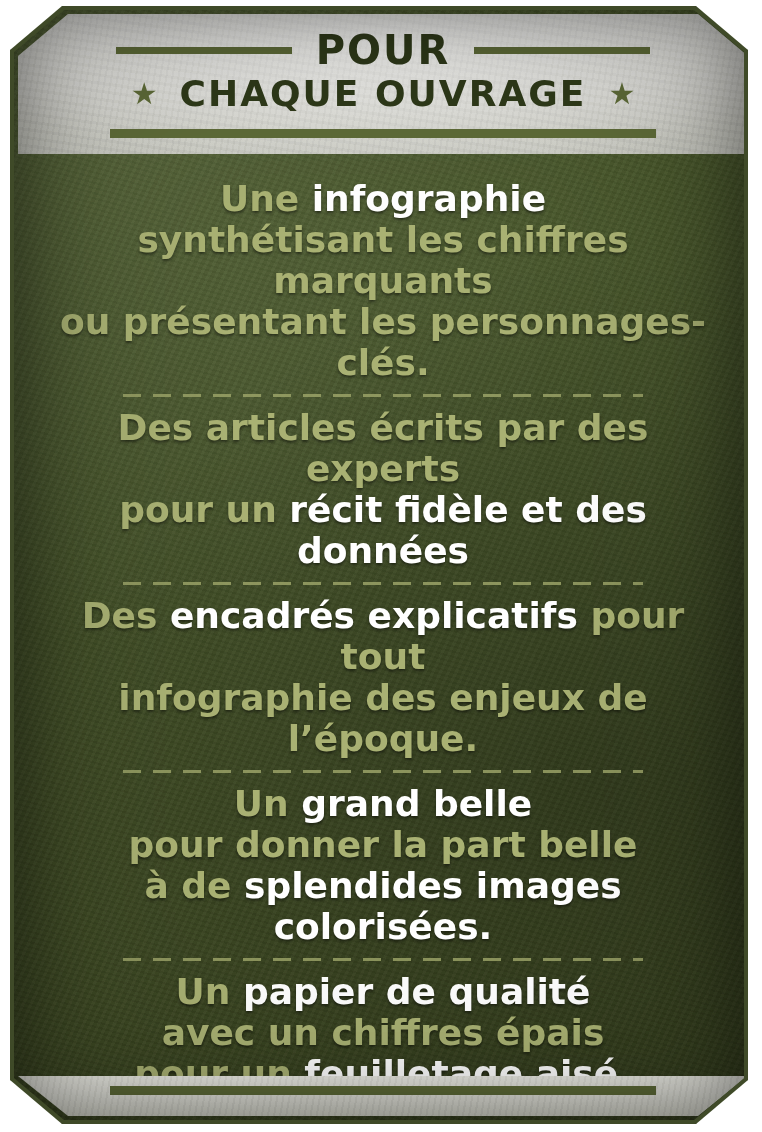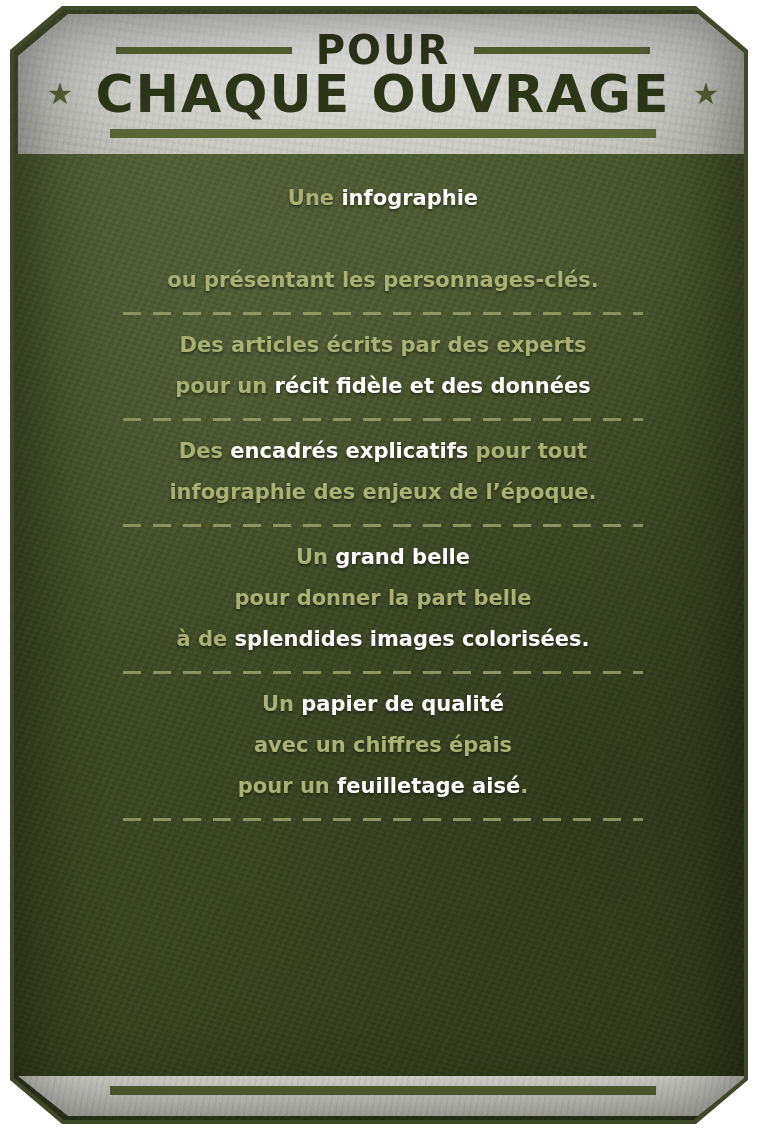--- a/index.html
+++ b/index.html
@@ -107,21 +107,21 @@
   .title-row2 {
     position: absolute;
     top: 54px;
     left: 0;
     width: 730px;
     display: flex;
     align-items: center;
     justify-content: center;
     gap: 22px;
   }
-  .t2 { font-size: 52px; line-height: 52px; }
+  .t2 { font-size: 36px; line-height: 52px; }
   .star {
     color: #5e6b38;
     font-size: 30px;
     line-height: 30px;
   }
   .header-bottom-bar {
     position: absolute;
     left: 92px;
     bottom: 16px;
     width: 546px;
@@ -135,21 +135,21 @@
     left: 4px;
     top: 150px;
     width: 730px;
     height: 920px;
     padding: 18px 26px 0 26px;
     box-sizing: border-box;
     text-align: center;
   }
   .block {
     font-family: "DejaVu Sans", sans-serif;
-    font-size: 21px;
+    font-size: 36px;
     line-height: 41px;
     font-weight: bold;
     color: #a9b173;
     text-shadow: 0 2px 3px rgba(0,0,0,0.45);
     margin: 0;
     padding: 0;
   }
   .block .hl { color: #ffffff; }
 
   .divider {
@@ -203,21 +203,21 @@
         <div class="title-row2">
           <div class="star">★</div>
           <div class="title-main t2">CHAQUE OUVRAGE</div>
           <div class="star">★</div>
         </div>
 
         <div class="header-bottom-bar"></div>
       </div>
 
       <div class="content" id="content">
-          <p class="block"><span>Une </span><span class="hl">infographie</span><br><br><span>ou présentant les personnages-clés.</span></p>
+          <p class="block"><span>Une </span><span class="hl">infographie</span><br><span>synthétisant les chiffres marquants</span><br><span>ou présentant les personnages-clés.</span></p>
           <div class="divider"></div>
           <p class="block"><span>Des articles écrits par des experts</span><br><span>pour un </span><span class="hl">récit fidèle et des données</span><br></p>
           <div class="divider"></div>
           <p class="block"><span>Des </span><span class="hl">encadrés explicatifs</span><span> pour tout</span><br><span>infographie des enjeux de l’époque.</span></p>
           <div class="divider"></div>
           <p class="block"><span>Un </span><span class="hl">grand belle</span><br><span>pour donner la part belle</span><br><span>à de </span><span class="hl">splendides images colorisées.</span></p>
           <div class="divider"></div>
           <p class="block"><span>Un </span><span class="hl">papier de qualité</span><br><span>avec un chiffres épais</span><br><span>pour un </span><span class="hl">feuilletage aisé</span><span>.</span></p>
           <div class="divider"></div>
         </div>

